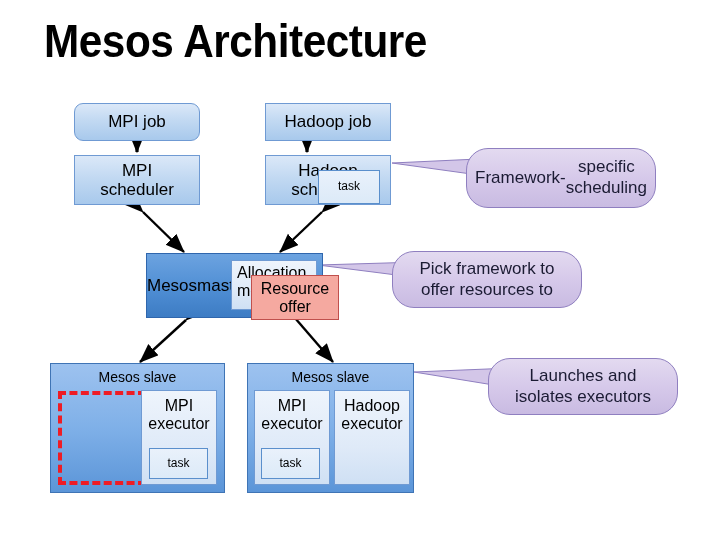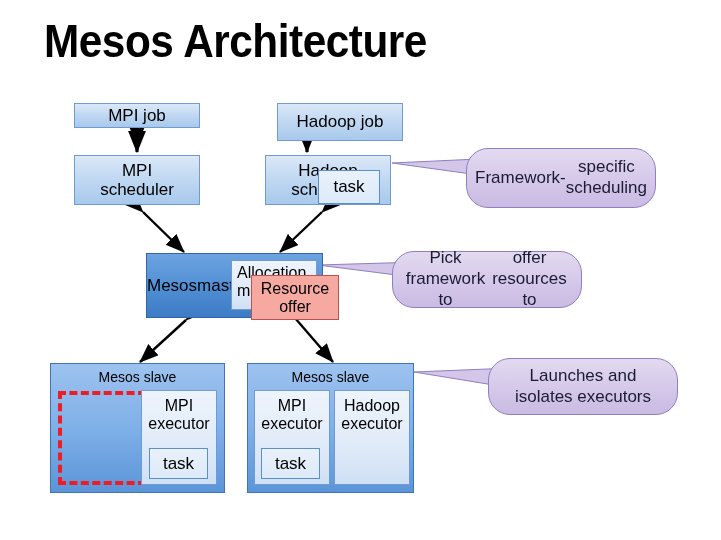--- a/index.html
+++ b/index.html
@@ -64,21 +64,21 @@
 
   
   .paleblue {
     background: linear-gradient(to bottom, #eef4fc 0%, #dfeaf8 60%, #cfe0f4 100%);
     border: 1px solid #6f9ad3;
     font-size: 16px;
   }
   .taskbox {
     background: linear-gradient(to bottom, #e9f1fb 0%, #dceaf8 100%);
     border: 1px solid #5a8fcc;
-    font-size: 17px;
+    font-size: 12px;
   }
 
   
   .pinkbox {
     background: #f5a9a0;
     border: 1px solid #c0504d;
     font-size: 16px;
     color: #000;
   }
 
@@ -147,25 +147,25 @@
 
   <svg class="arrow-svg" viewBox="0 0 721 540">
 
     <path d="M392,163 L500,158 L500,178 Z" fill="#d3c6e8" stroke="#8f7fc0" stroke-width="1"></path>
 
     <path d="M318,265 L420,262 L420,278 Z" fill="#d3c6e8" stroke="#8f7fc0" stroke-width="1"></path>
 
     <path d="M414,372 L512,368 L512,388 Z" fill="#d3c6e8" stroke="#8f7fc0" stroke-width="1"></path>
   </svg>
 
-  <div class="box lightblue" style="left:74px; top:103px; width:126px; height:25px;">
+  <div class="box lightblue" style="left:74px; top:103px; width:126px; height:38px;border-radius:9px;">
     <span>MPI job</span>
   </div>
 
-  <div class="box lightblue" style="left:265px; top:103px; width:126px; height:38px;margin-left:12px;">
+  <div class="box lightblue" style="left:265px; top:103px; width:126px; height:38px;">
     <span>Hadoop job</span>
   </div>
 
   <div class="box lightblue" style="left:74px; top:155px; width:126px; height:50px; flex-direction:column;">
     <span>MPI</span>
     <span>scheduler</span>
   </div>
 
   <div class="box lightblue" style="left:265px; top:155px; width:126px; height:50px; flex-direction:column;">
     <span>Hadoop</span>
@@ -221,21 +221,21 @@
   <div class="box paleblue" style="left:334px; top:390px; width:76px; height:95px; flex-direction:column; justify-content:flex-start; padding-top:6px;">
     <span>Hadoop</span>
     <span>executor</span>
   </div>
 
   <div class="callout" style="left:466px; top:148px; width:190px; height:60px; flex-direction:row;">
     <span>Framework-</span>
     <span>specific scheduling</span>
   </div>
 
-  <div class="callout" style="left:392px; top:251px; width:190px; height:57px; flex-direction:row;">
+  <div class="callout" style="left:392px; top:251px; width:190px; height:57px; flex-direction:column;">
     <span>Pick framework to</span>
     <span>offer resources to</span>
   </div>
 
   <div class="callout" style="left:488px; top:358px; width:190px; height:57px; flex-direction:column;">
     <span>Launches and</span>
     <span>isolates executors</span>
   </div>
 
 </div>

